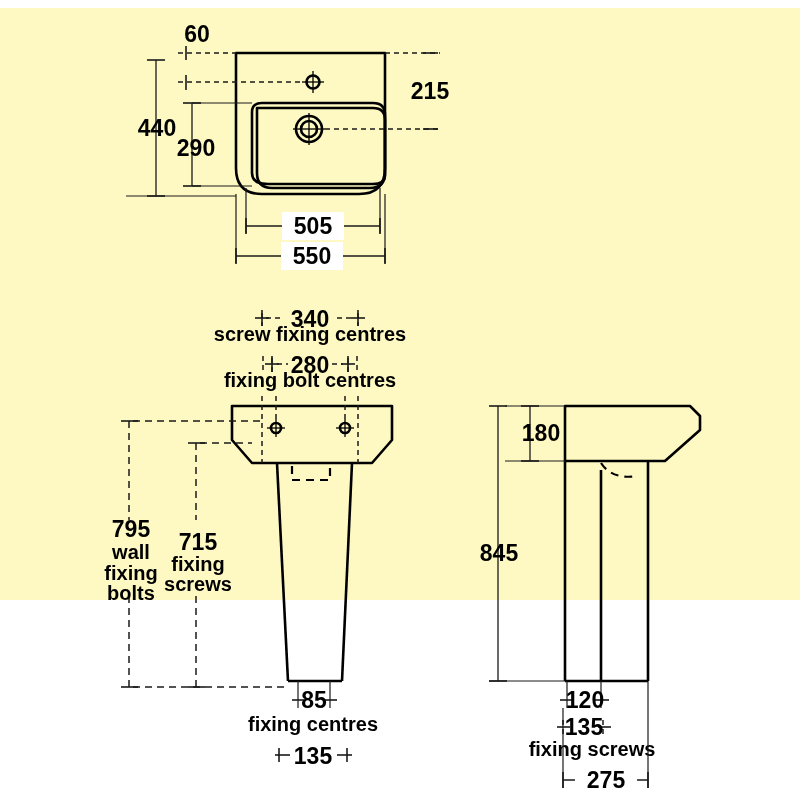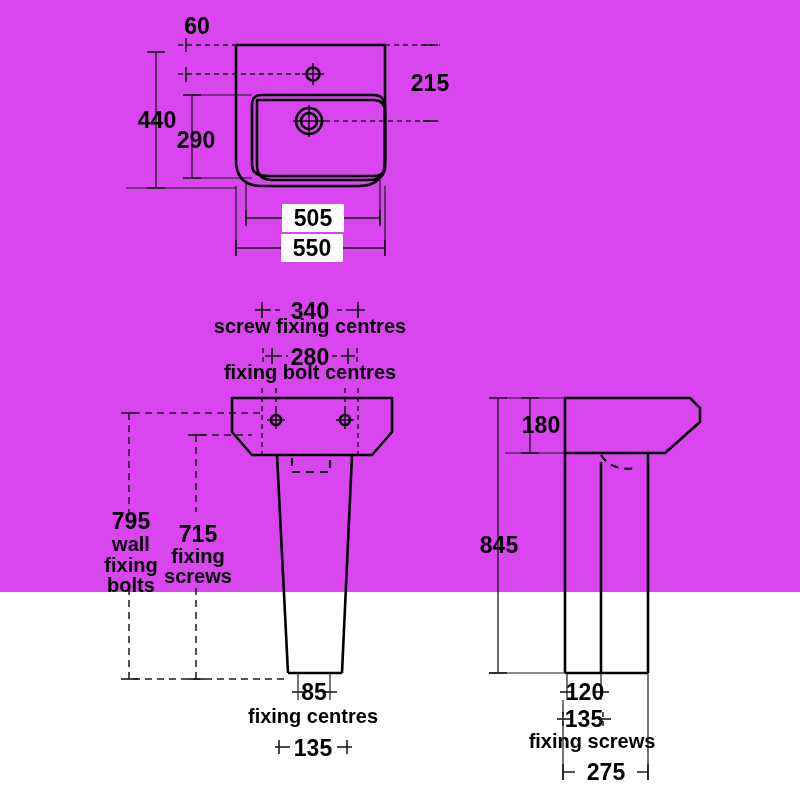--- a/index.html
+++ b/index.html
@@ -10,21 +10,22 @@
   body {
     width: 800px;
     height: 800px;
     font-family: "Liberation Sans", sans-serif;
     overflow: hidden;
   }
   #sheet {
     position: relative;
     width: 800px;
     height: 592px;
-    background: #d946ef;
+    background: #fef9c3;
+    margin-top: 8px;
   }
   svg#drawing {
     position: absolute;
     top: 0;
     left: 0;
     width: 800px;
     height: 800px;
     display: block;
   }
   .solid {

